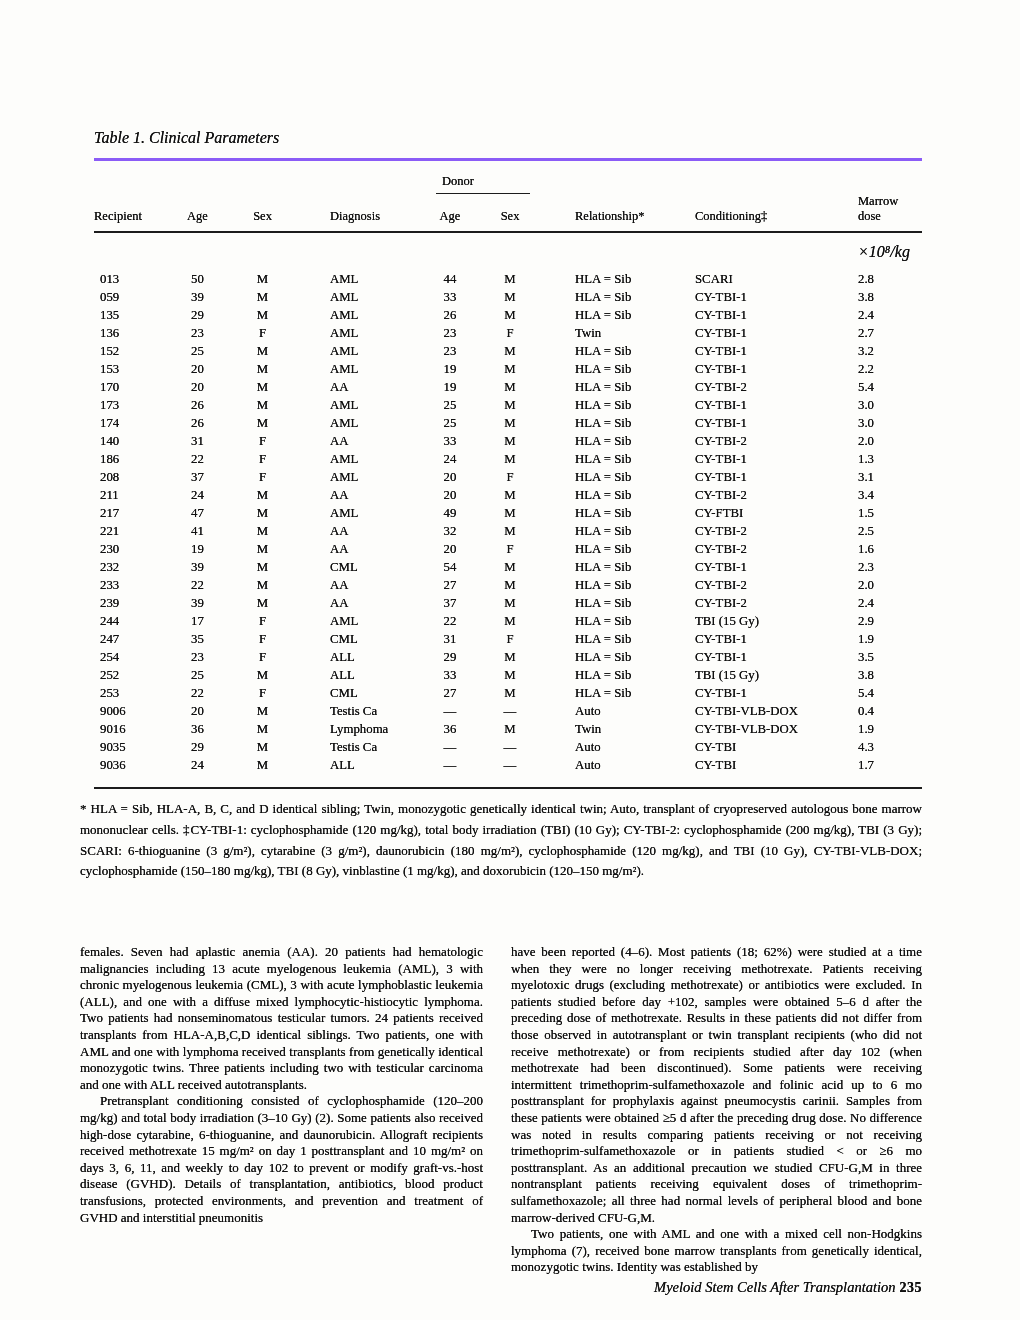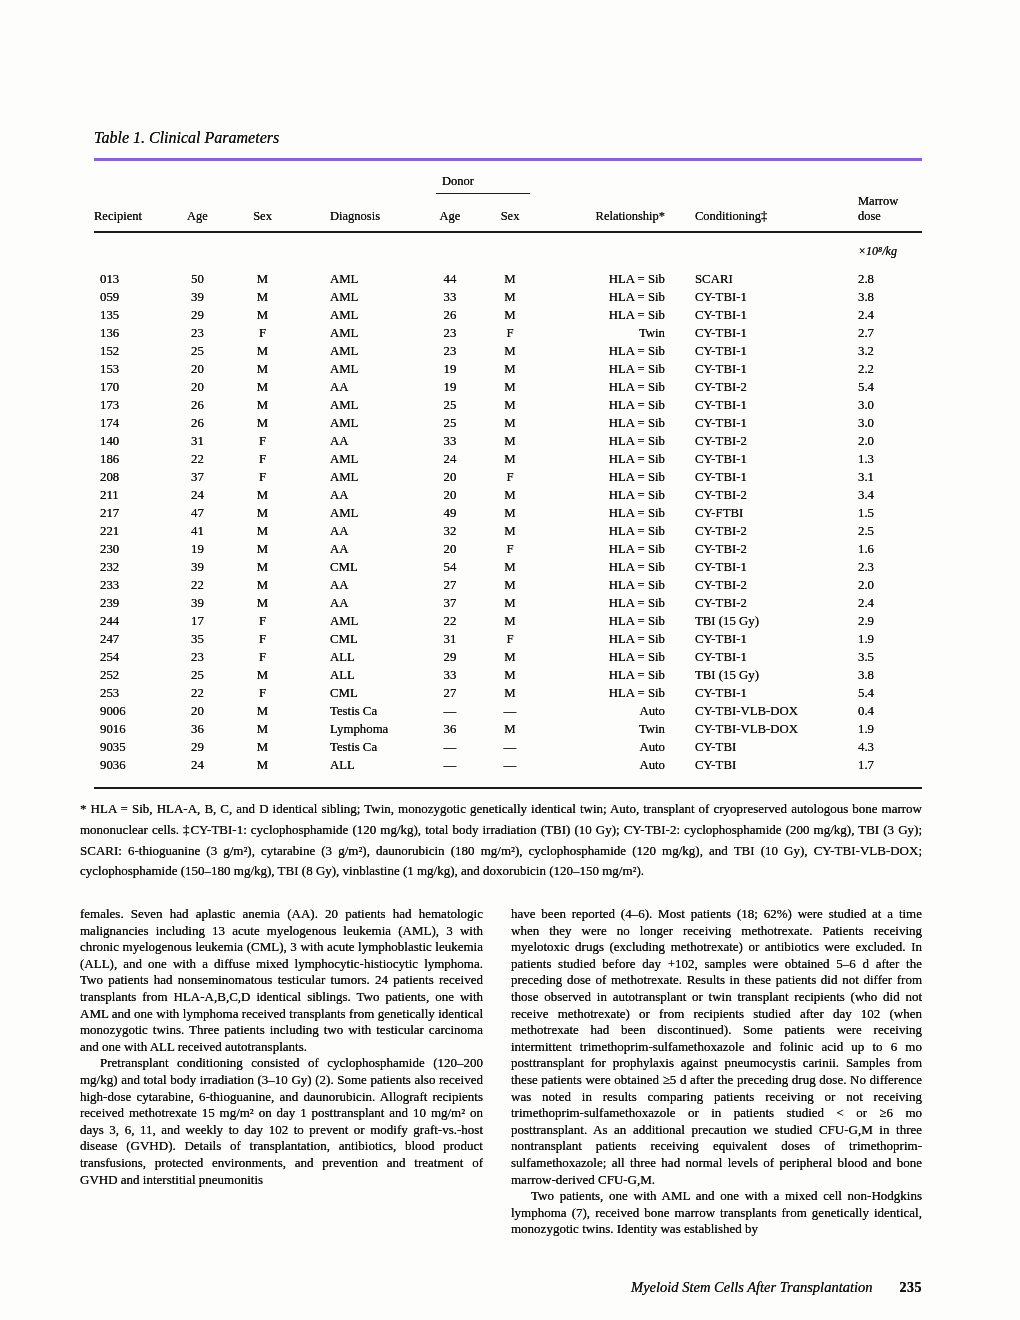--- a/index.html
+++ b/index.html
@@ -11,43 +11,43 @@
   }
   
   .table-block{position:absolute;left:94px;top:128px;width:828px;}
   .table-title{font-style:italic;font-size:16px;line-height:20px;margin:0 0 10px 0;}
   table{border-collapse:collapse;table-layout:fixed;width:828px;border-top:3px solid #8b5cf6;}
   th,td{font-weight:normal;padding:0;margin:0;}
   thead{border-bottom:2.2px solid #1c1c1c;}
   .donor-row th{height:33px;vertical-align:bottom;text-align:left;font-size:12.5px;}
   .donor-label{display:inline-block;margin-left:16px;width:94px;border-bottom:1.6px solid #1c1c1c;padding:0 0 4px 6px;box-sizing:border-box;}
   .head-row th{height:26px;vertical-align:bottom;padding-bottom:7px;font-size:12.5px;}
-  .unit-row td{height:37px;vertical-align:middle;font-style:italic;font-size:12px;}
+  .unit-row td{height:37px;vertical-align:middle;font-style:italic;font-size:16px;}
   tbody.rows td{height:18px;vertical-align:middle;font-size:12.8px;white-space:nowrap;}
   .c0{text-align:left;}
   td.c0{padding-left:6px;}
   .c1,.c2,.c4,.c5{text-align:center;}
   .c3{text-align:left;padding-left:30px;}
-  .c6{text-align:right;padding-left:35px;}
+  .c6{text-align:left;padding-left:35px;}
   .c7{text-align:left;padding-left:30px;}
   .c8{text-align:left;padding-left:43px;}
   .bottom-rule{border-top:2.2px solid #1c1c1c;margin-top:13px;height:0;}
   
   .footnote{position:absolute;left:80px;top:799px;width:842px;margin:0;
     font-size:13px;line-height:20.8px;text-align:justify;}
   
-  .columns{position:absolute;left:80px;top:906px;width:842px;display:flex;gap:28px;}
+  .columns{position:absolute;left:80px;top:944px;width:842px;display:flex;gap:28px;}
   .colL{width:403px;}
   .colR{width:411px;}
   .columns p{margin:0;font-size:13px;line-height:16.6px;text-align:justify;}
   .columns p.indent{text-indent:20px;}
   
   .footer{position:absolute;left:80px;top:1278px;width:842px;text-align:right;}
   .running{font-style:italic;font-size:14.5px;}
-  .pageno{font-weight:bold;font-size:14px;margin-left:27px;letter-spacing:.5px;}
+  .pageno{font-weight:bold;font-size:14px;margin-left:4px;letter-spacing:.5px;}
 </style>
 </head>
 <body>
 
 <div class="table-block">
   <p class="table-title">Table 1. Clinical Parameters</p>
   <table>
     <colgroup>
       <col style="width:76px">
         <col style="width:55px">

